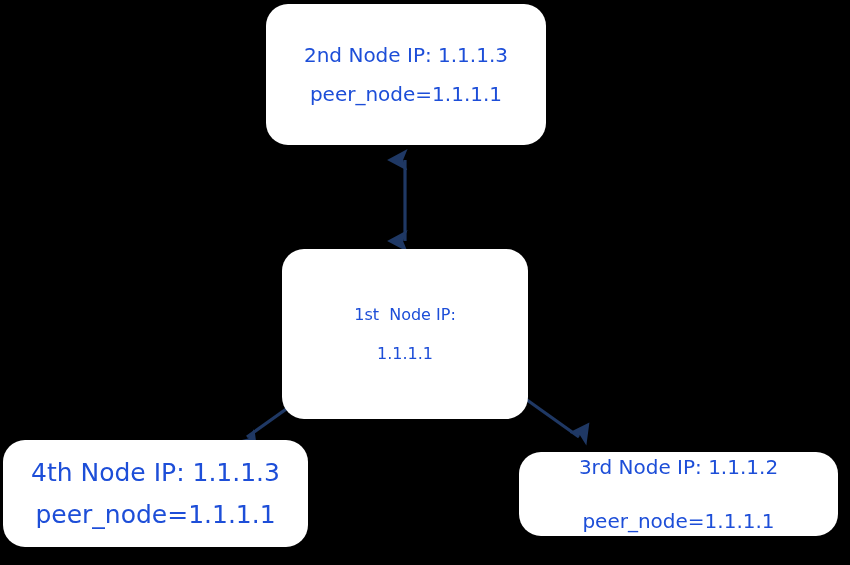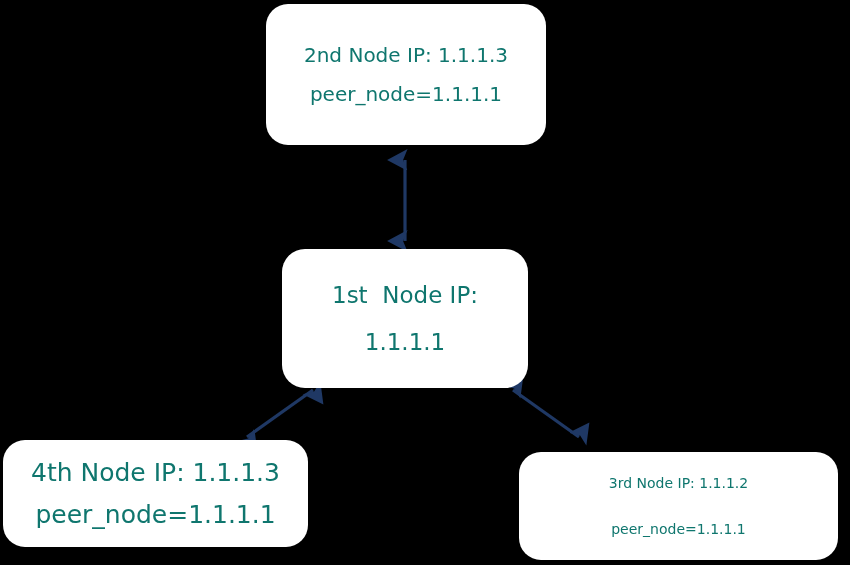--- a/index.html
+++ b/index.html
@@ -26,21 +26,21 @@
   .node {
     position: absolute;
     background: #FFFFFF;
     border-radius: 22px;
     z-index: 2;
     display: flex;
     flex-direction: column;
     align-items: center;
     justify-content: center;
     box-sizing: border-box;
-    color: #0f766e;
+    color: #1d4ed8;
     text-align: center;
     line-height: 1.32;
   }
   .node .line {
     display: block;
     white-space: pre;
   }
 
   
   #node-second {
@@ -50,43 +50,42 @@
     height: 141px;
     font-size: 20px;
   }
   #node-second .line + .line { margin-top: 13px; }
 
   
   #node-first {
     left: 282px;
     top: 249px;
     width: 246px;
-    height: 139px;
-    font-size: 23px;
-    border-radius: 23px;
+    height: 170px;
+    font-size: 16px;
   }
   #node-first .line + .line { margin-top: 17px; }
 
   
   #node-fourth {
     left: 3px;
     top: 440px;
     width: 305px;
     height: 107px;
     font-size: 25px;
   }
   #node-fourth .line + .line { margin-top: 9px; }
 
   
   #node-third {
     left: 519px;
     top: 452px;
     width: 319px;
-    height: 108px;
-    font-size: 14px;
+    height: 84px;
+    font-size: 20px;
     gap: 16px;
   }
   #node-third .line + .line { margin-top: 11px; }
 </style>
 </head>
 <body>
 
 <div id="canvas">
 
   <svg class="arrows" viewBox="0 0 850 565" width="850" height="565" xmlns="http://www.w3.org/2000/svg">

